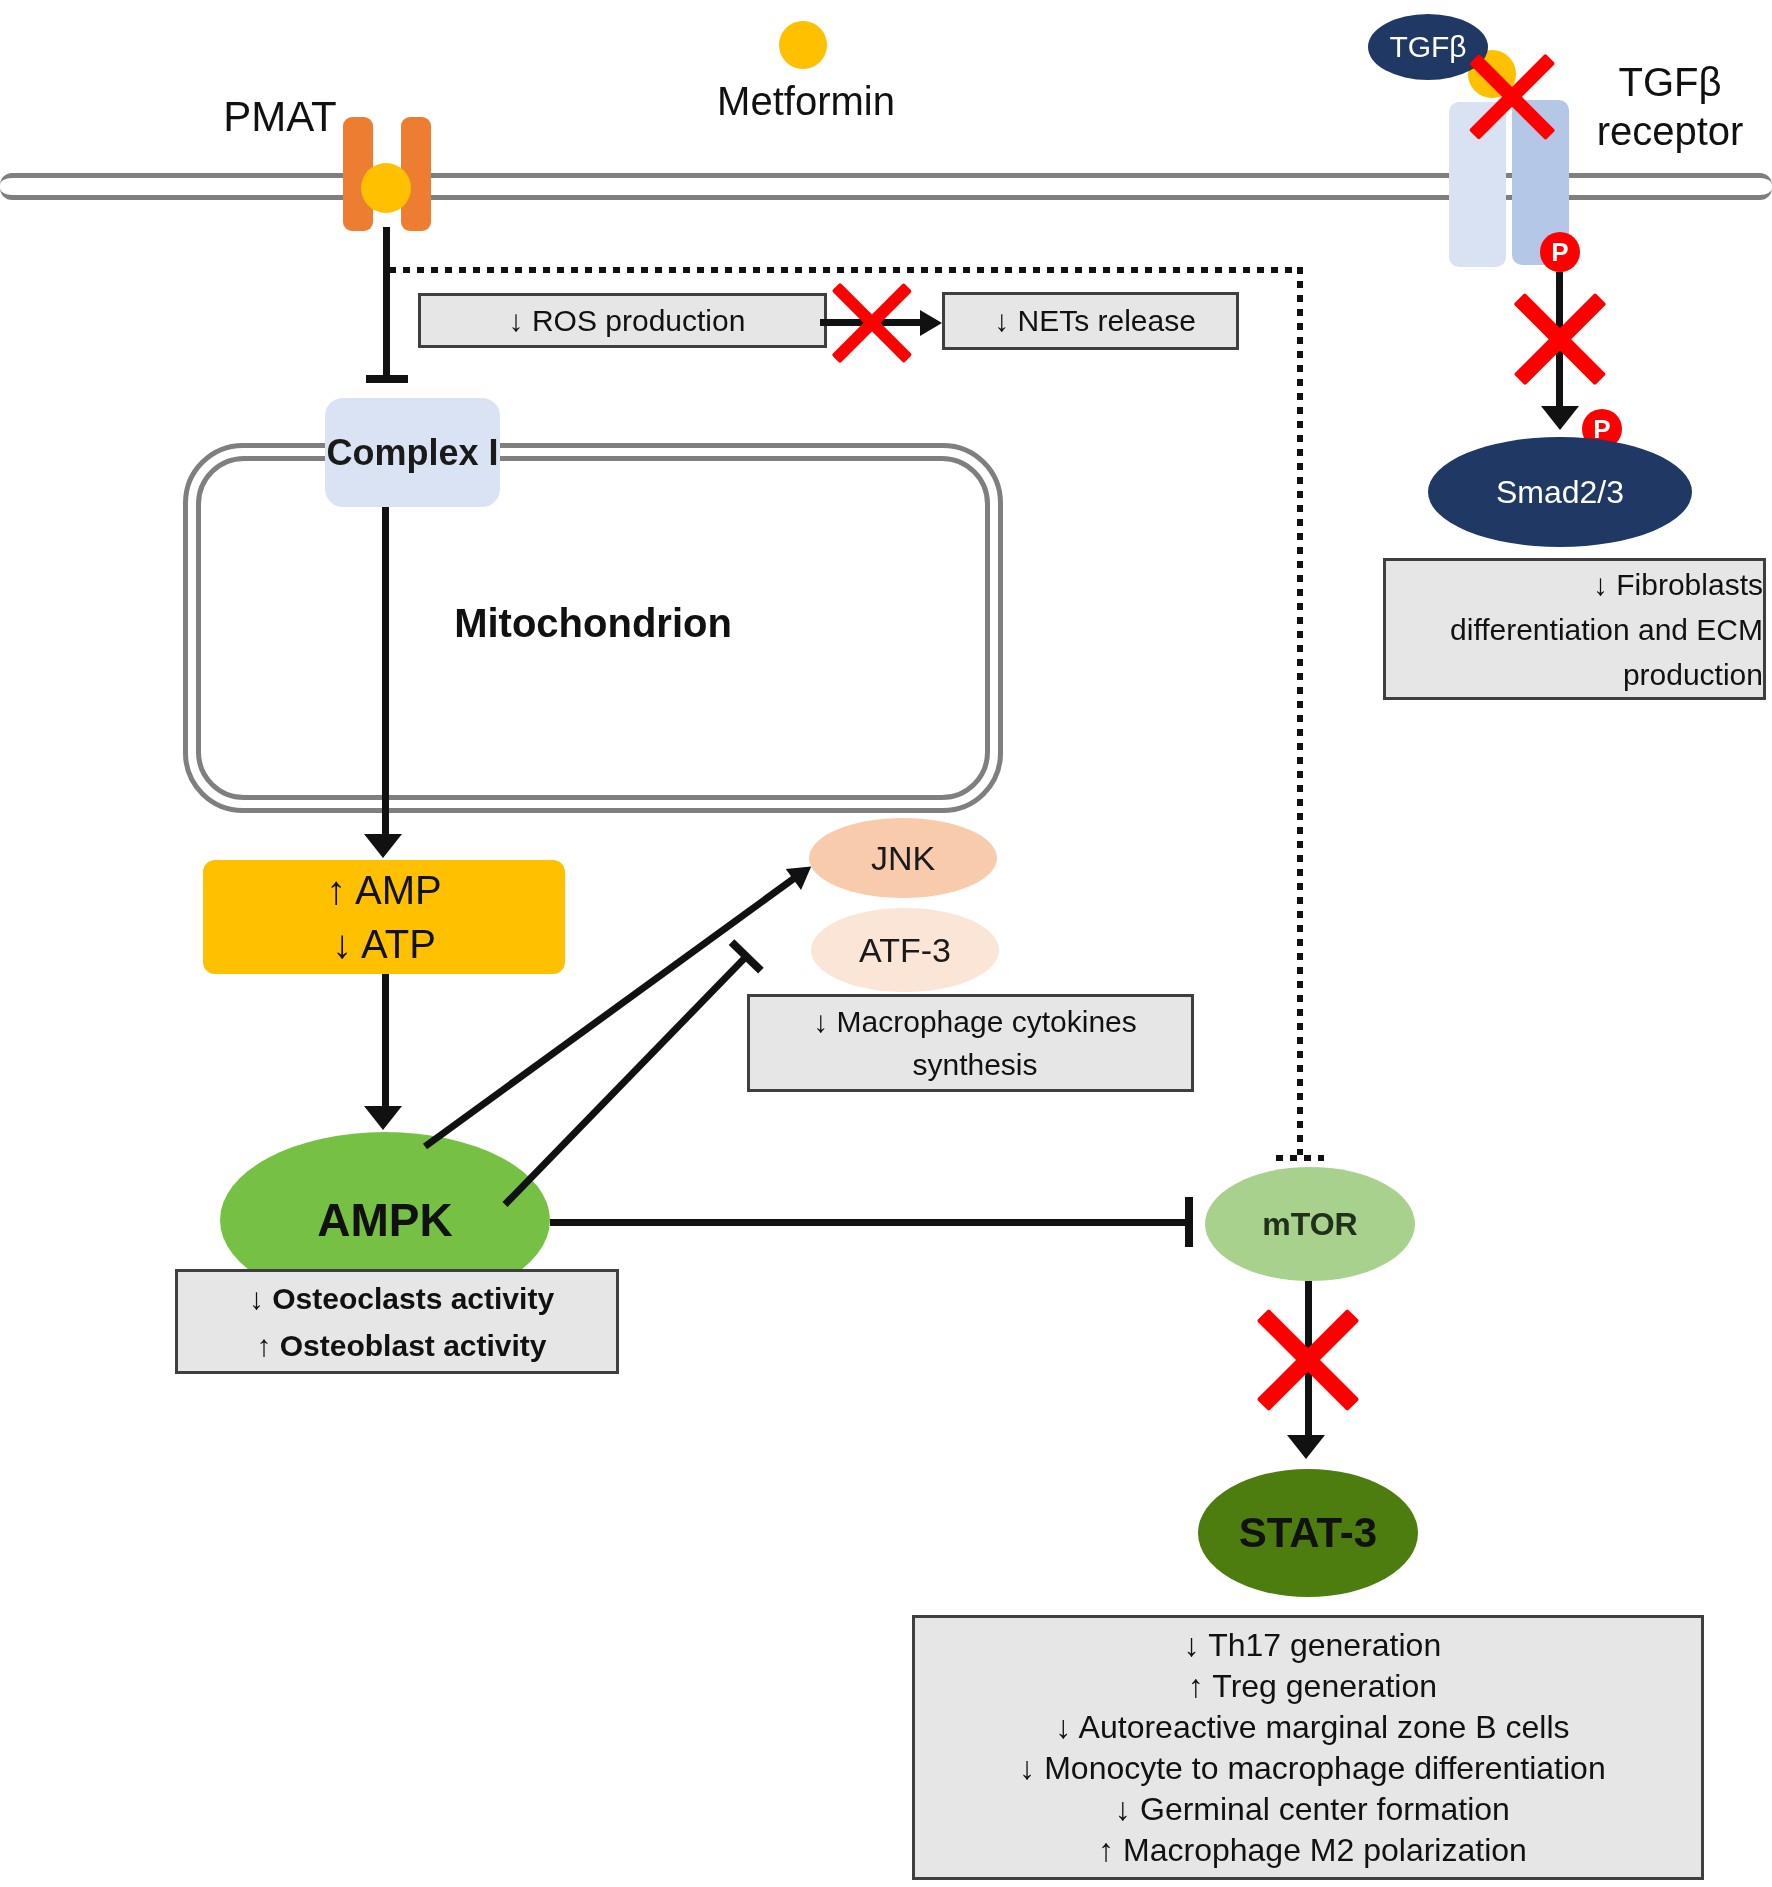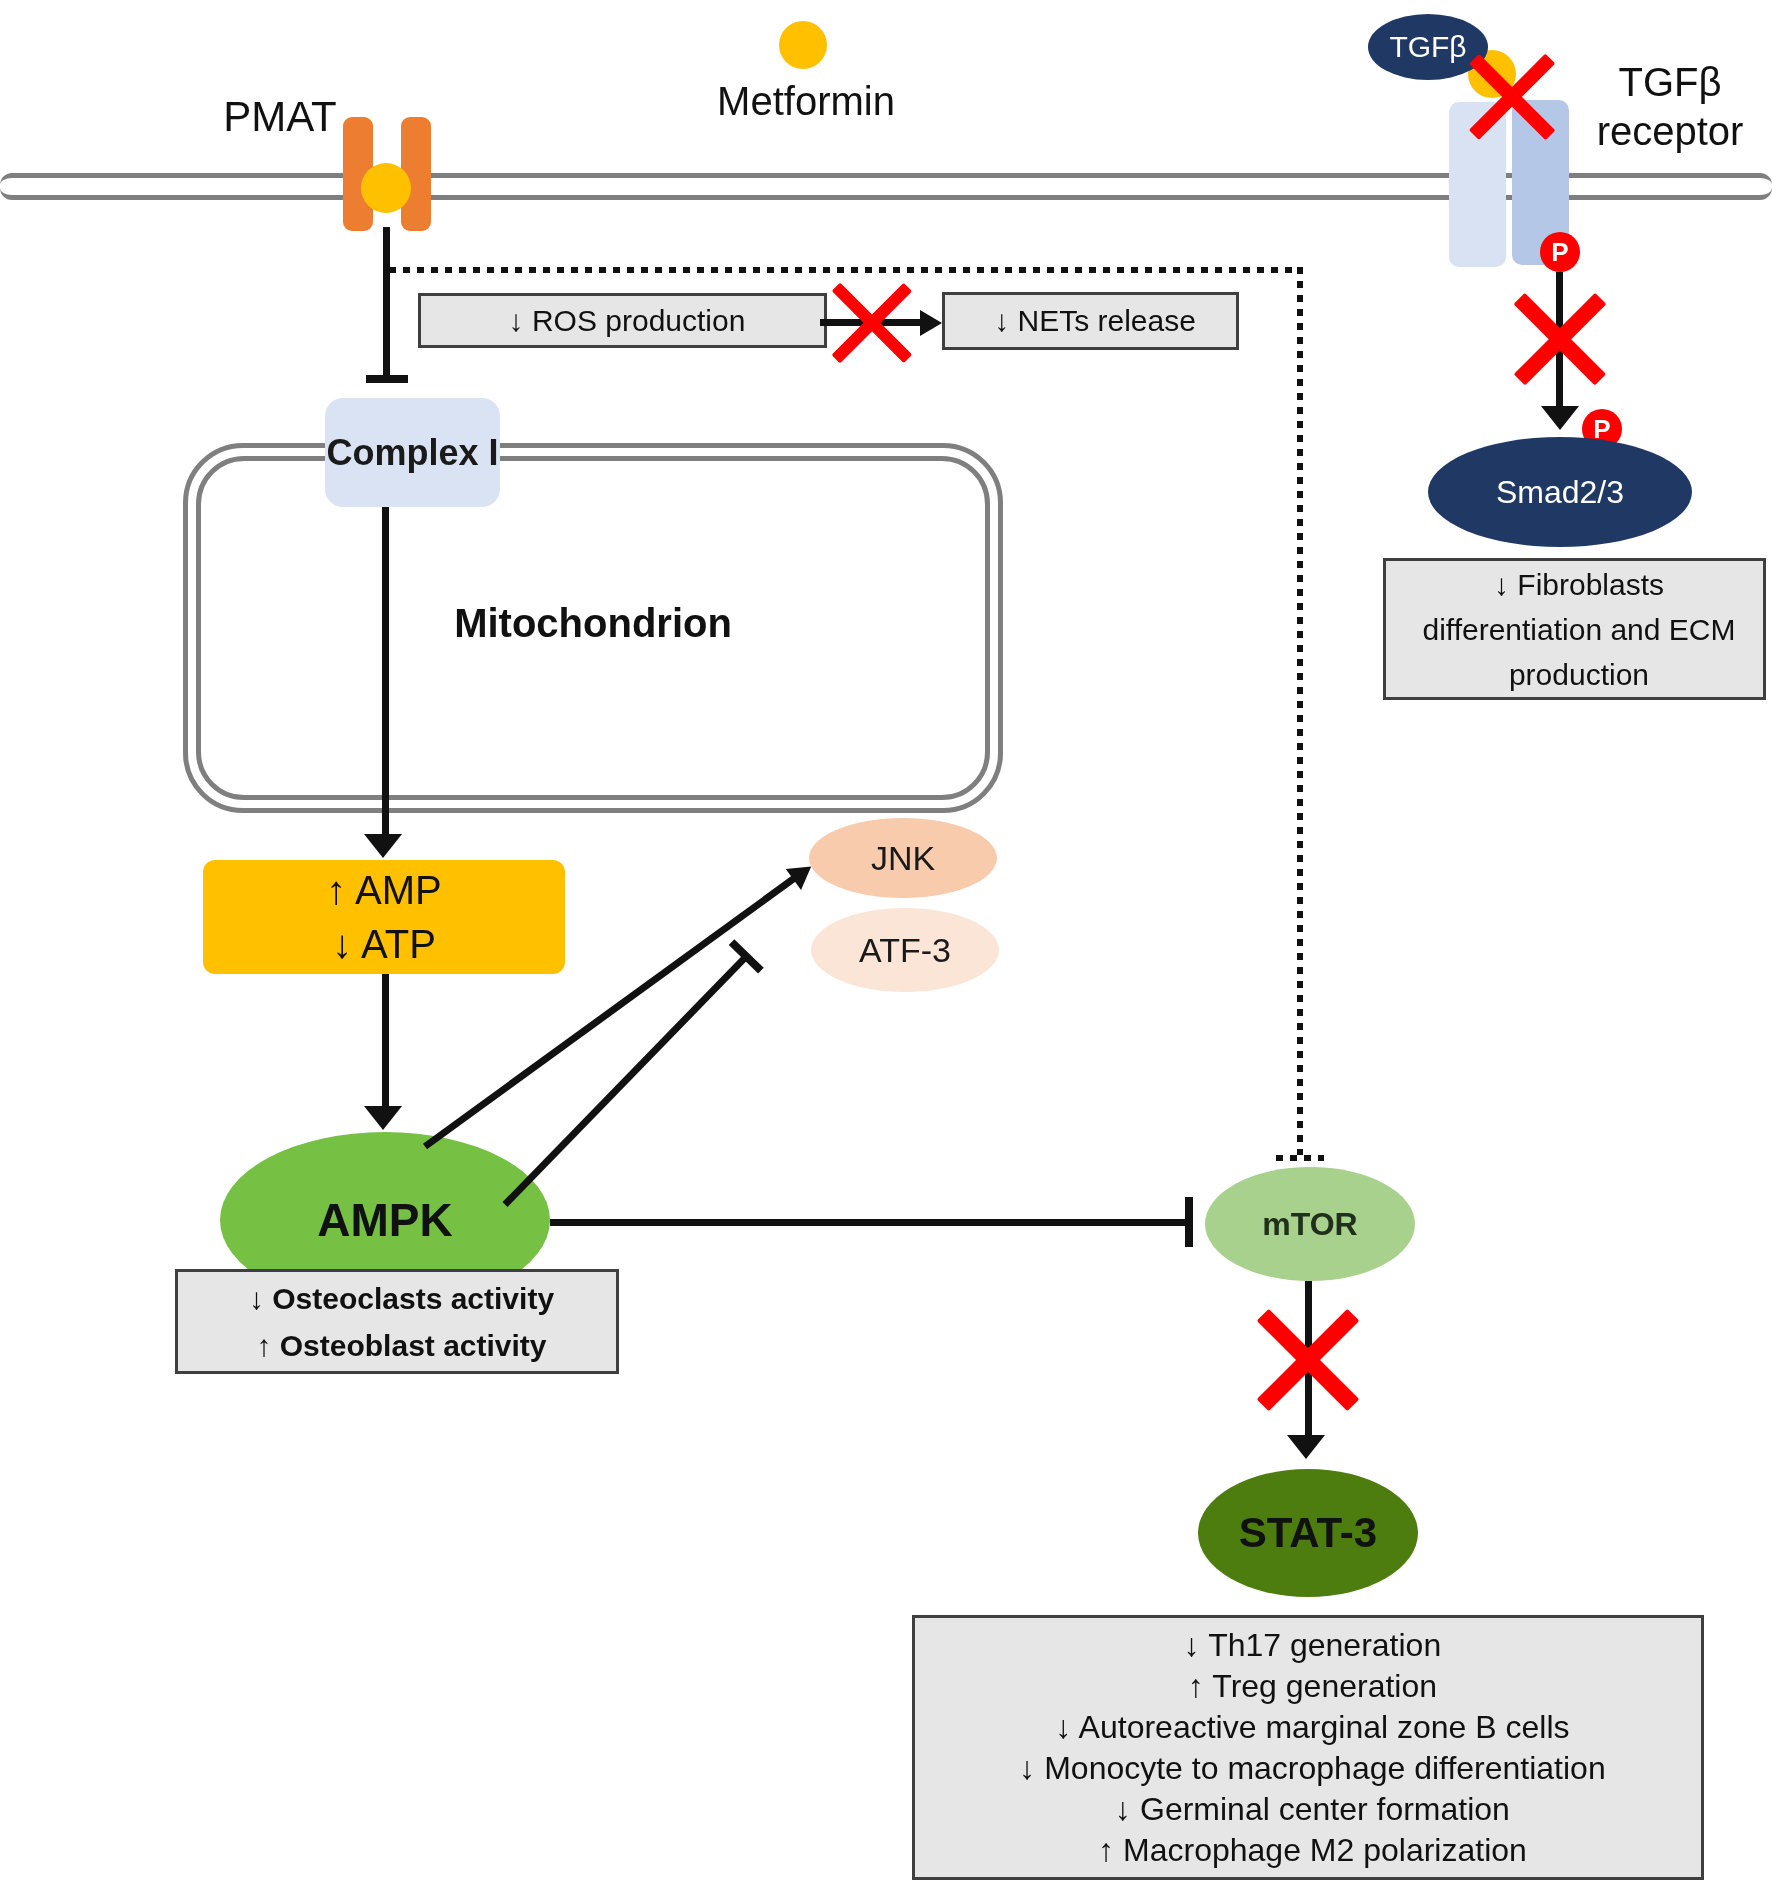--- a/index.html
+++ b/index.html
@@ -79,21 +79,21 @@
       <div class="b1"></div>
       <div class="b2"></div>
     </div>
 
   <div class="pcircle" style="left:1582px;top:409px;">
     <span>P</span>
   </div>
   <div class="ellipse" style="left:1428px;top:437px;width:264px;height:110px;background:#1F3864;">
     <span class="lbl" style="position:static;color:#fff;font-size:32px;">Smad2/3</span>
   </div>
-  <div class="gbox" style="left:1383px;top:558px;width:368px;height:136px;line-height:45px;">
+  <div class="gbox" style="left:1383px;top:558px;width:368px;height:136px;line-height:45px;align-items:flex-end;">
     <div>↓ Fibroblasts</div>
     <div>differentiation and ECM</div>
     <div>production</div>
   </div>
 
   <div class="vline" style="left:383px;top:227px;width:7px;height:148px;"></div>
   <div class="tbar" style="left:366px;top:375px;width:42px;height:8px;"></div>
 
   <div class="gbox" style="left:418px;top:293px;width:394px;height:49px;">
     <div>↓ ROS production</div>
@@ -143,20 +143,24 @@
   <div class="diag" style="left:505px;top:1201px;width:344px;transform:rotate(-45.8deg);">
     <div class="stop"></div>
   </div>
 
   <div class="ellipse" style="left:809px;top:818px;width:188px;height:80px;background:#F8CBAD;">
     <span style="font-size:34px;">JNK</span>
   </div>
   <div class="ellipse" style="left:811px;top:908px;width:188px;height:84px;background:#FBE5D6;">
     <span style="font-size:34px;">ATF-3</span>
   </div>
+  <div class="gbox" style="left:747px;top:994px;width:432px;height:92px;line-height:43px;">
+    <div>↓ Macrophage cytokines</div>
+    <div>synthesis</div>
+  </div>
 
   <div class="hline" style="left:550px;top:1219px;width:635px;height:7px;"></div>
   <div class="tbar" style="left:1185px;top:1197px;width:8px;height:50px;"></div>
 
   <div class="ellipse" style="left:1205px;top:1167px;width:210px;height:114px;background:#A9D18E;">
     <span style="font-size:32px;font-weight:bold;color:#20301a;">mTOR</span>
   </div>
 
   <div class="vline" style="left:1305px;top:1281px;width:7px;height:156px;"></div>
   <div class="ah-down" style="left:1287px;top:1435px;"></div>

